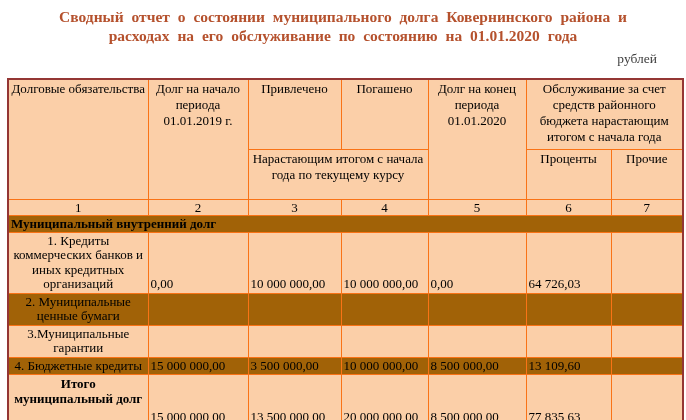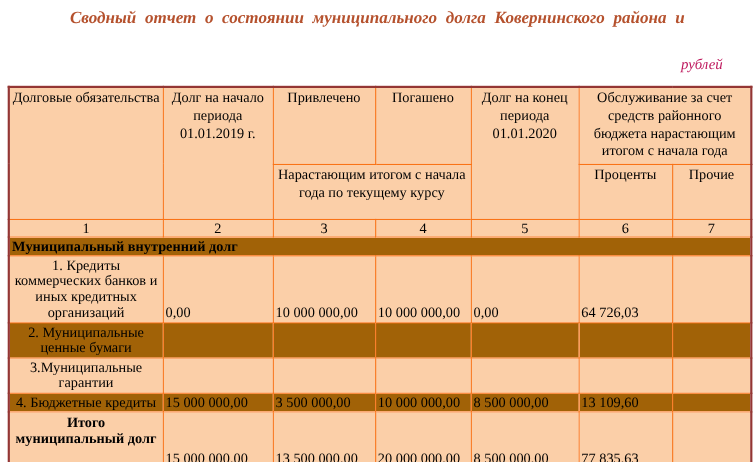--- a/index.html
+++ b/index.html
@@ -11,34 +11,32 @@
     background: #ffffff;
     font-family: "Liberation Serif", "DejaVu Serif", serif;
     overflow: hidden;
   }
   .title {
     position: absolute;
     top: 7px;
     left: 28px;
     right: 28px;
     text-align: center;
-    font-style: italic;
     font-weight: bold;
     font-size: 15.5px;
     line-height: 19px;
     color: #b5512d;
     word-spacing: 4px;
   }
   .units {
     position: absolute;
     top: 51px;
     right: 29px;
     font-size: 13.5px;
-    color: #be185d;
-    font-style: italic;
+    color: #404040;
   }
   table.report {
     position: absolute;
     top: 78px;
     left: 7px;
     border-collapse: collapse;
     table-layout: fixed;
     width: 675px;
     font-size: 13px;
     color: #000000;
@@ -98,20 +96,21 @@
   tr.rH  { height: 17px; }
   tr.rI  { height: 52px; }
 </style>
 </head>
 <body>
 
 <div class="page">
 
   <div class="title">
     <div>Сводный отчет о состоянии муниципального долга  Ковернинского района  и</div>
+    <div>расходах  на  его  обслуживание  по  состоянию на  01.01.2020 года</div>
   </div>
 
   <div class="units">рублей</div>
 
   <table class="report">
     <colgroup>
       <col style="width:140px">
       <col style="width:100px">
       <col style="width:93px">
       <col style="width:87px">

